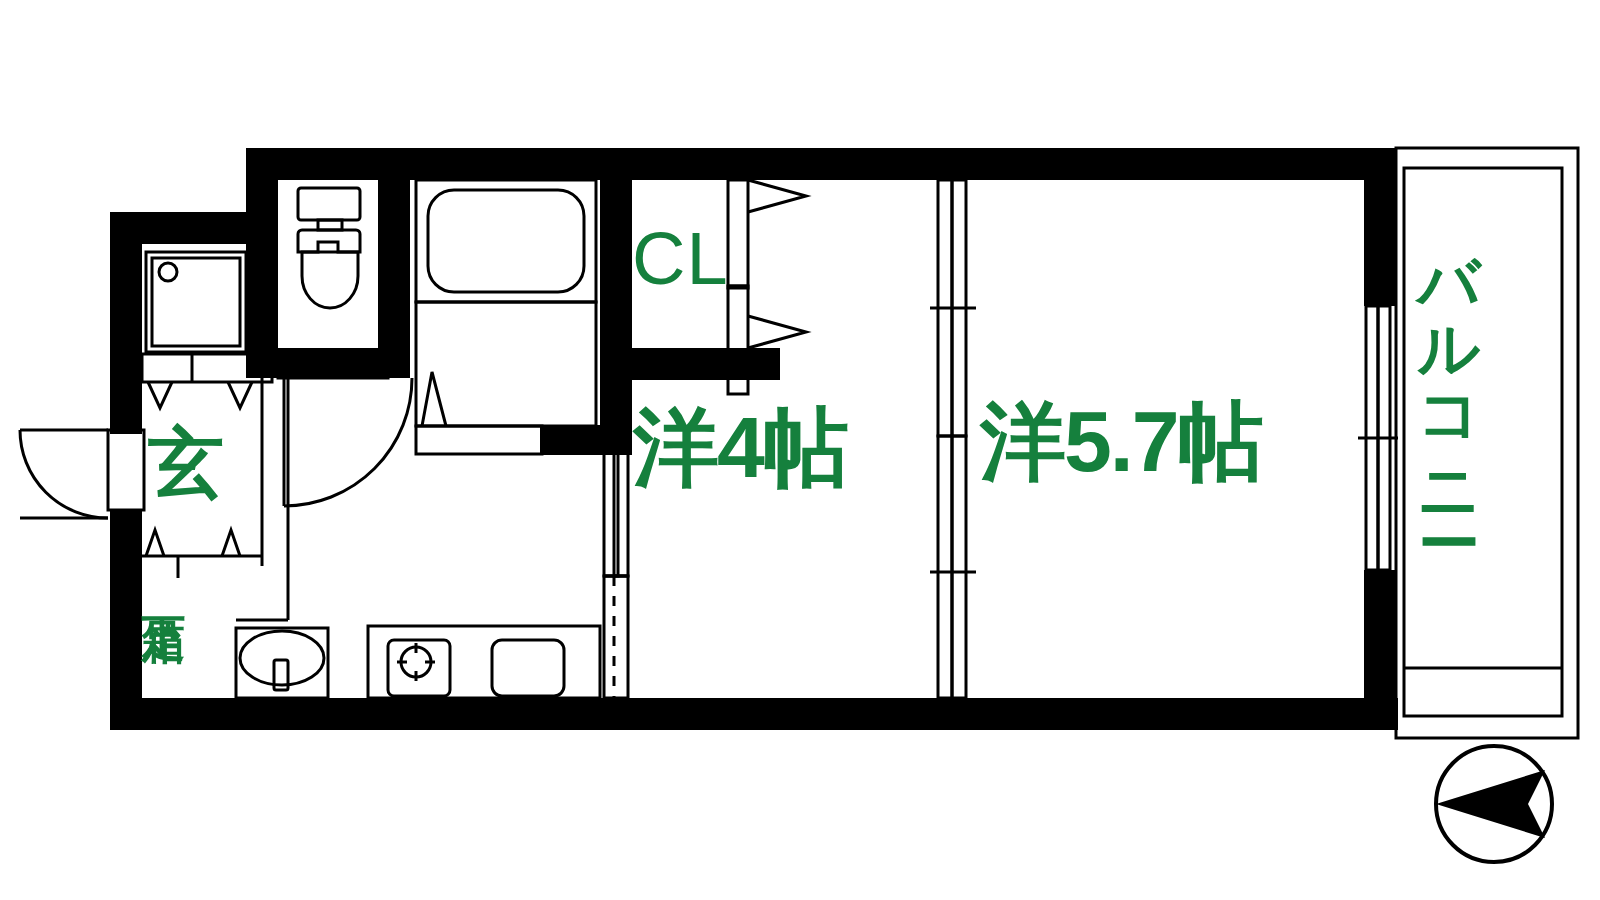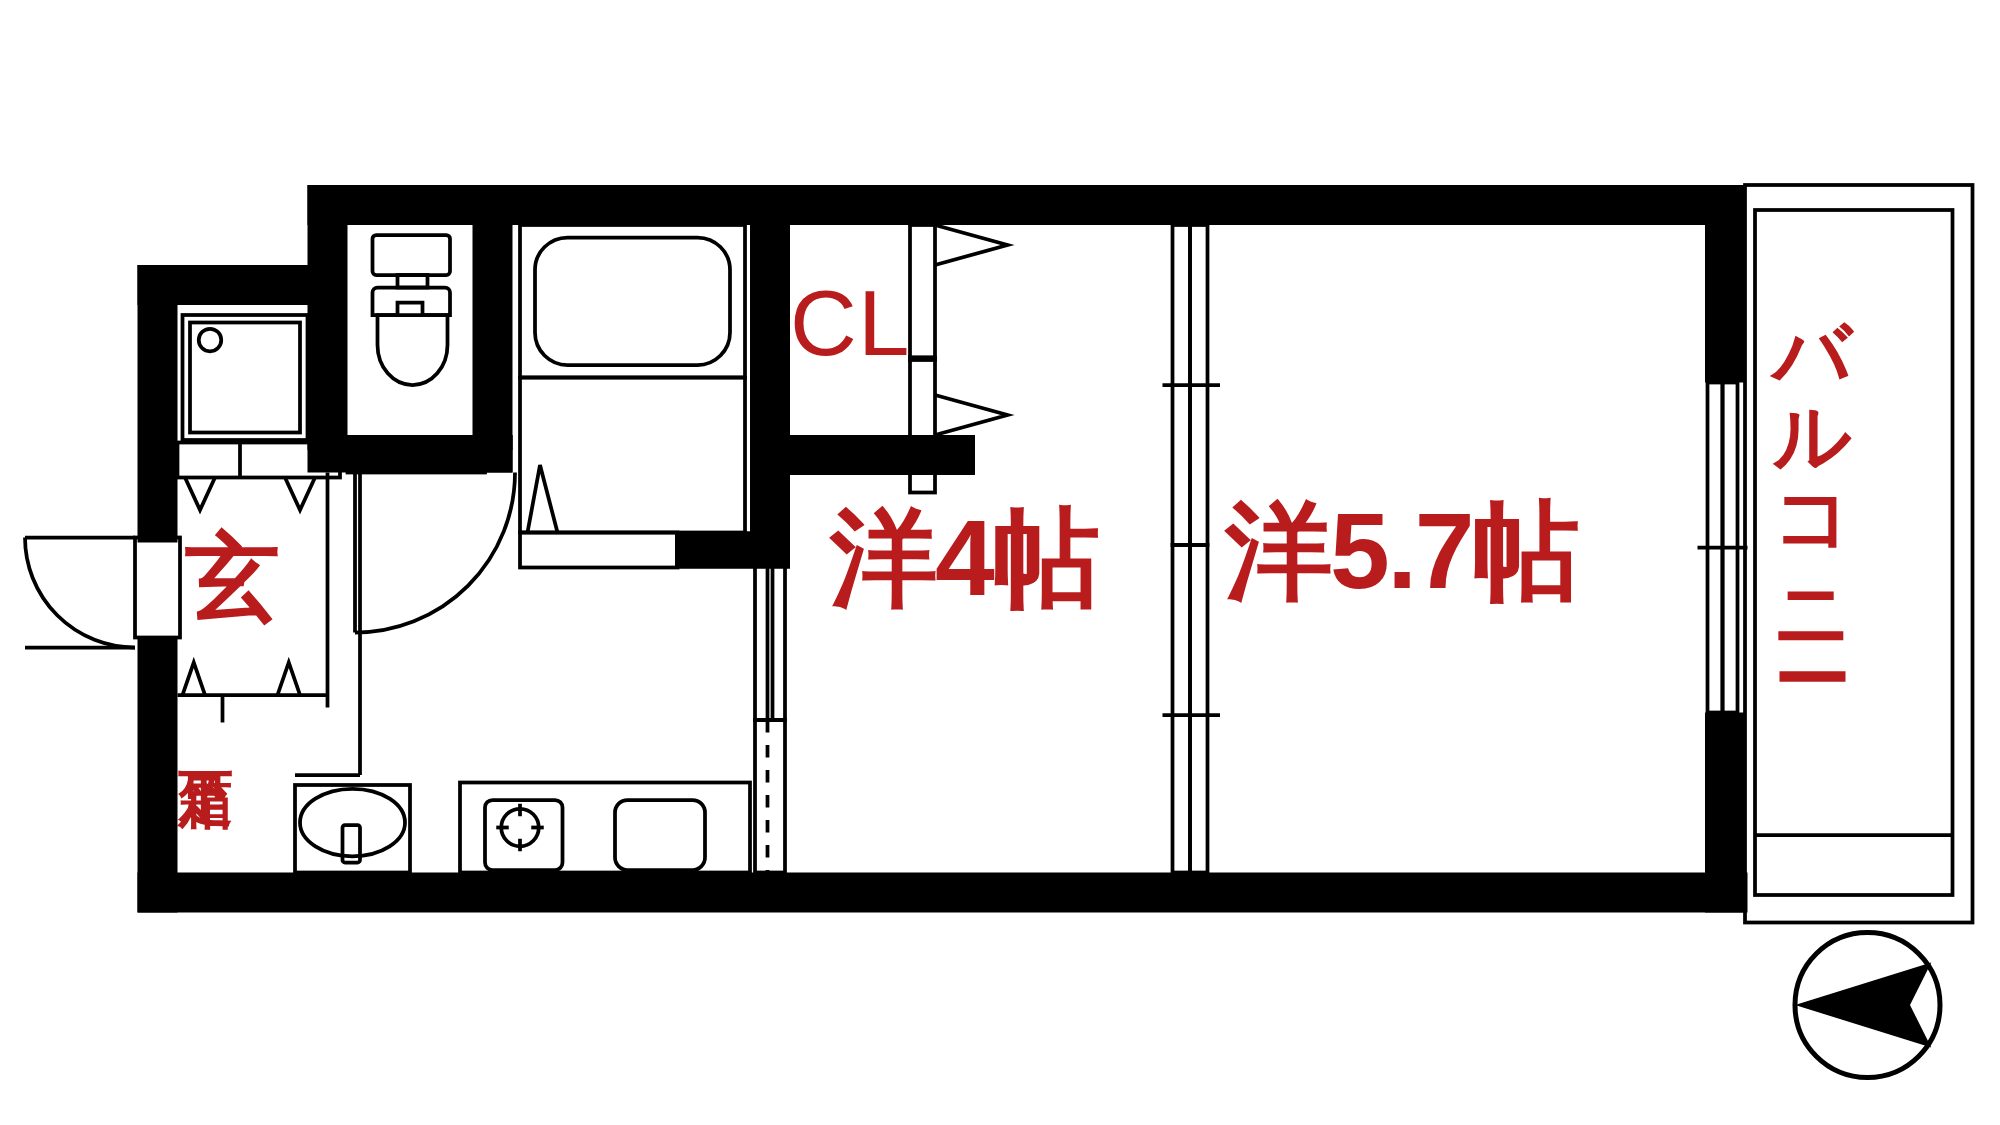--- a/index.html
+++ b/index.html
@@ -20,21 +20,21 @@
   #plan-svg {
     position: absolute;
     left: 0;
     top: 0;
     width: 1600px;
     height: 900px;
     display: block;
   }
   .lbl {
     position: absolute;
-    color: #b91c1c;
+    color: #15803d;
     font-weight: 700;
     line-height: 1;
     white-space: pre;
     user-select: none;
   }
   .lbl-room {
     font-size: 86px;
     letter-spacing: -2px;
   }
   .lbl-cl {
@@ -242,21 +242,21 @@
         <line x1="1404" y1="668" x2="1562" y2="668"></line>
       </g>
     </g>
 
     <g>
       <circle cx="1494" cy="804" r="58" fill="none" stroke="#000000" stroke-width="4"></circle>
       <path d="M1436 804 L1545 770 L1528 804 L1545 838 Z" fill="#000000"></path>
     </g>
   </svg>
 
-  <div class="lbl lbl-room" style="left:664px; top:404px;">洋4帖</div>
+  <div class="lbl lbl-room" style="left:633px; top:404px;">洋4帖</div>
 
   <div class="lbl lbl-room" style="left:980px; top:398px;text-align:center;">洋5.7帖</div>
 
   <div class="lbl lbl-cl" style="left:632px; top:222px;">CL</div>
 
   <div class="lbl lbl-genkan" style="left:148px; top:425px;">玄</div>
 
   <div class="lbl lbl-vert" style="left:142px; top:583px;">下足箱</div>
 
   <div class="lbl lbl-balcony" style="left:1418px; top:212px;">バルコニー</div>

